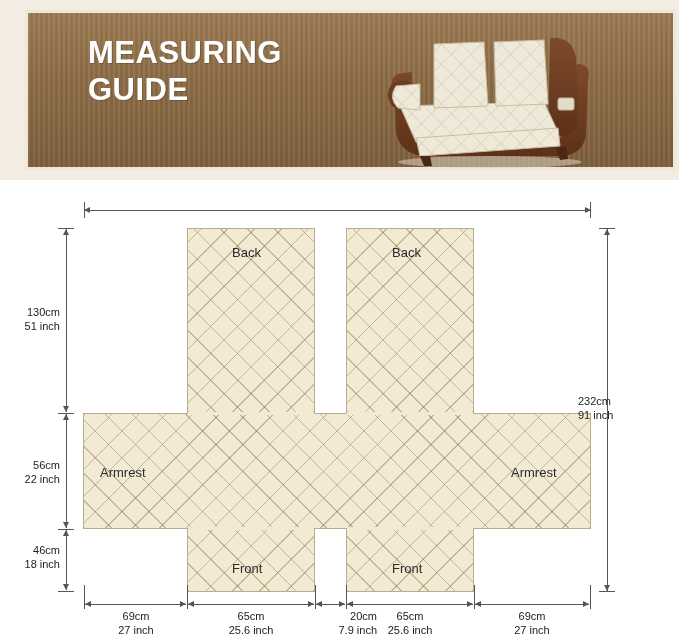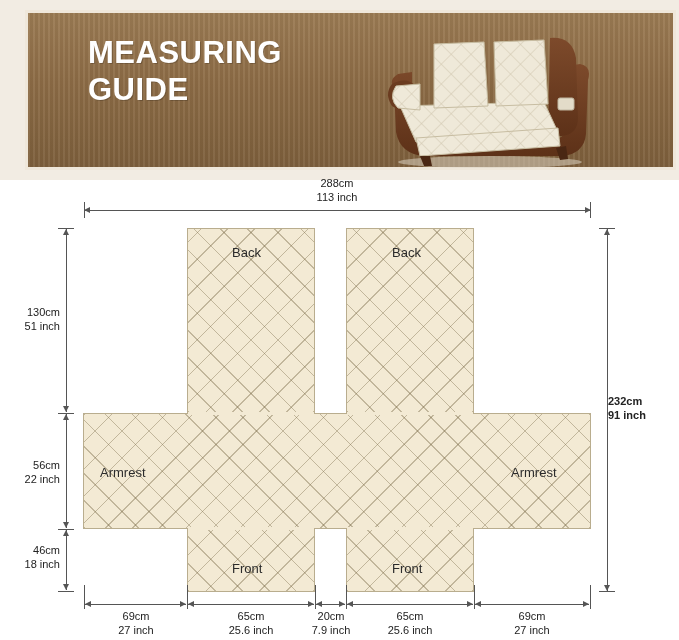--- a/index.html
+++ b/index.html
@@ -228,29 +228,27 @@
   <div class="panel-label" style="left:100px; top:285px;">Armrest</div>
   <div class="panel-label" style="left:511px; top:285px;">Armrest</div>
   <div class="panel-label" style="left:232px; top:381px;">Front</div>
   <div class="panel-label" style="left:392px; top:381px;">Front</div>
 
   <div class="dim-line-h" style="left:84px; top:30px; width:507px;"></div>
   <div class="arrow arrow-l" style="left:84px; top:27px;"></div>
   <div class="arrow arrow-r" style="left:585px; top:27px;"></div>
   <div class="tick-v" style="left:84px; top:22px; height:16px;"></div>
   <div class="tick-v" style="left:590px; top:22px; height:16px;"></div>
-  <div class="dim-text" style="left:287px; top:-3px; width:100px;">288cm
-113 inch</div>
 
   <div class="dim-line-v" style="left:607px; top:49px; width:1px; height:362px;"></div>
   <div class="arrow arrow-u" style="left:604px; top:49px;"></div>
   <div class="arrow arrow-d" style="left:604px; top:405px;"></div>
   <div class="tick-h" style="left:599px; top:48px; width:16px;"></div>
   <div class="tick-h" style="left:599px; top:411px; width:16px;"></div>
-  <div class="dim-text right" style="left:608px; top:215px; width:62px;font-weight:bold;">232cm
+  <div class="dim-text right" style="left:578px; top:215px; width:62px;">232cm
 91 inch</div>
 
   <div class="tick-h" style="left:58px; top:48px; width:16px;"></div>
   <div class="tick-h" style="left:58px; top:233px; width:16px;"></div>
   <div class="tick-h" style="left:58px; top:349px; width:16px;"></div>
   <div class="tick-h" style="left:58px; top:411px; width:16px;"></div>
 
   <div class="dim-line-v" style="left:66px; top:49px; height:183px;"></div>
   <div class="arrow arrow-u" style="left:63px; top:49px;"></div>
   <div class="arrow arrow-d" style="left:63px; top:226px;"></div>
@@ -284,21 +282,21 @@
 
   <div class="dim-line-h" style="left:188px; top:424px; width:126px;"></div>
   <div class="arrow arrow-l" style="left:188px; top:421px;"></div>
   <div class="arrow arrow-r" style="left:308px; top:421px;"></div>
   <div class="dim-text" style="left:205px; top:430px; width:92px;">65cm
 25.6 inch</div>
 
   <div class="dim-line-h" style="left:316px; top:424px; width:29px;"></div>
   <div class="arrow arrow-l" style="left:316px; top:421px;"></div>
   <div class="arrow arrow-r" style="left:339px; top:421px;"></div>
-  <div class="dim-text" style="left:285px; top:430px; width:92px;">20cm
+  <div class="dim-text" style="left:285px; top:430px; width:92px;text-align:right;">20cm
 7.9 inch</div>
 
   <div class="dim-line-h" style="left:347px; top:424px; width:126px;"></div>
   <div class="arrow arrow-l" style="left:347px; top:421px;"></div>
   <div class="arrow arrow-r" style="left:467px; top:421px;"></div>
   <div class="dim-text" style="left:364px; top:430px; width:92px;">65cm
 25.6 inch</div>
 
   <div class="dim-line-h" style="left:475px; top:424px; width:114px;"></div>
   <div class="arrow arrow-l" style="left:475px; top:421px;"></div>

